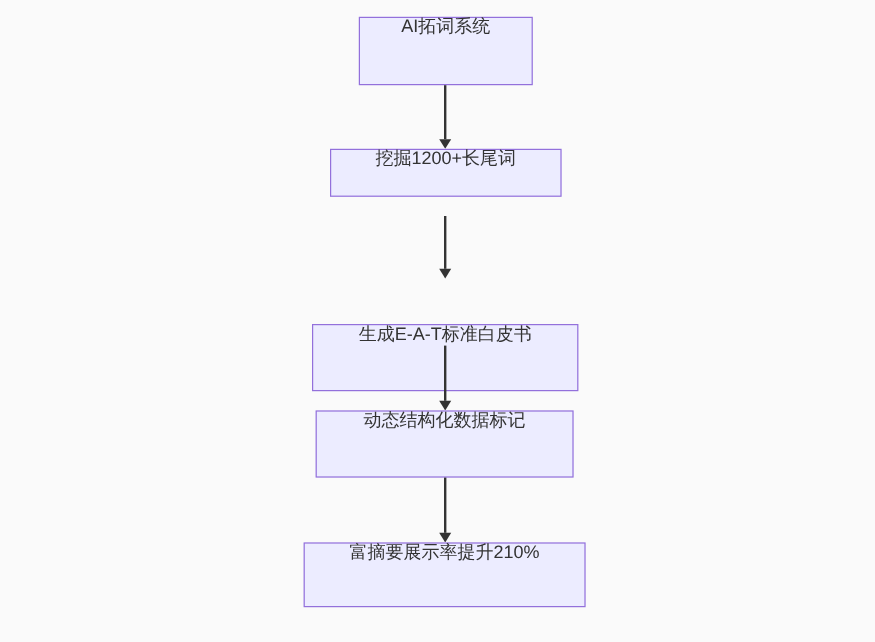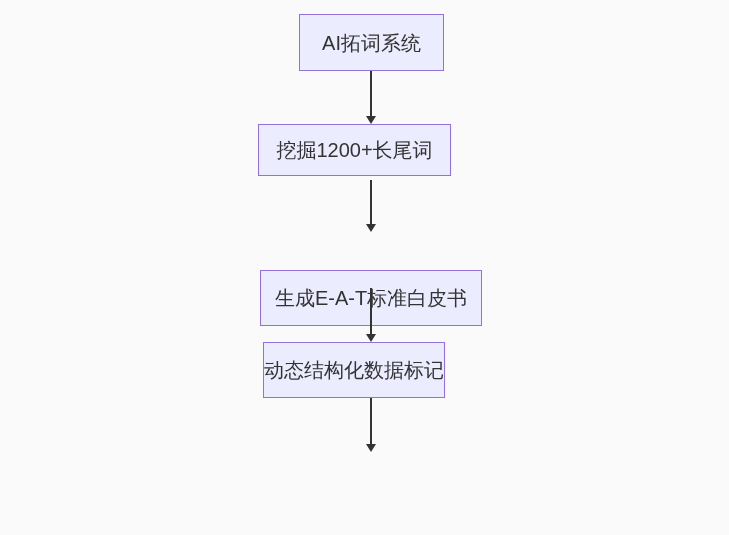--- a/index.html
+++ b/index.html
@@ -17,34 +17,34 @@
   }
   .canvas {
     position: relative;
     width: 729px; height: 535px;
     background: var(--bg);
     overflow: hidden;
   }
   .node {
     position: absolute;
     display: flex;
-    align-items: center;
+    align-items: flex-start;
     justify-content: center;
     background: var(--node-fill);
     border: 1px solid var(--node-border);
     color: var(--text);
-    font-size: 20px;
+    font-size: 15px;
     line-height: 1;
     text-align: center;
     white-space: nowrap;
   }
   #node-1 { left: 299px; top: 14px;  width: 145px; height: 57px; }
-  #node-2 { left: 258px; top: 124px; width: 193px; height: 52px; }
+  #node-2 { left: 275px; top: 124px; width: 193px; height: 40px; }
   #node-3 { left: 260px; top: 232px; width: 222px; height: 56px; margin-top: 38px; }
-  #node-4 { left: 263px; top: 342px; width: 182px; height: 56px; }
+  #node-4 { left: 263px; top: 342px; width: 215px; height: 56px; }
   #node-5 { left: 253px; top: 452px; width: 235px; height: 54px; }
 
   .edge {
     position: absolute;
     left: 365px;
     width: 12px;
     display: flex;
     flex-direction: column;
     align-items: center;
   }
@@ -98,14 +98,17 @@
 
   <div class="node" id="node-4">
     <span>动态结构化数据标记</span>
   </div>
 
   <div class="edge" id="edge-4">
     <div class="line"></div>
     <div class="head"></div>
   </div>
 
+  <div class="node" id="node-5">
+    <span>富摘要展示率提升210%</span>
+  </div>
 
 </div>
 
 </body></html>

